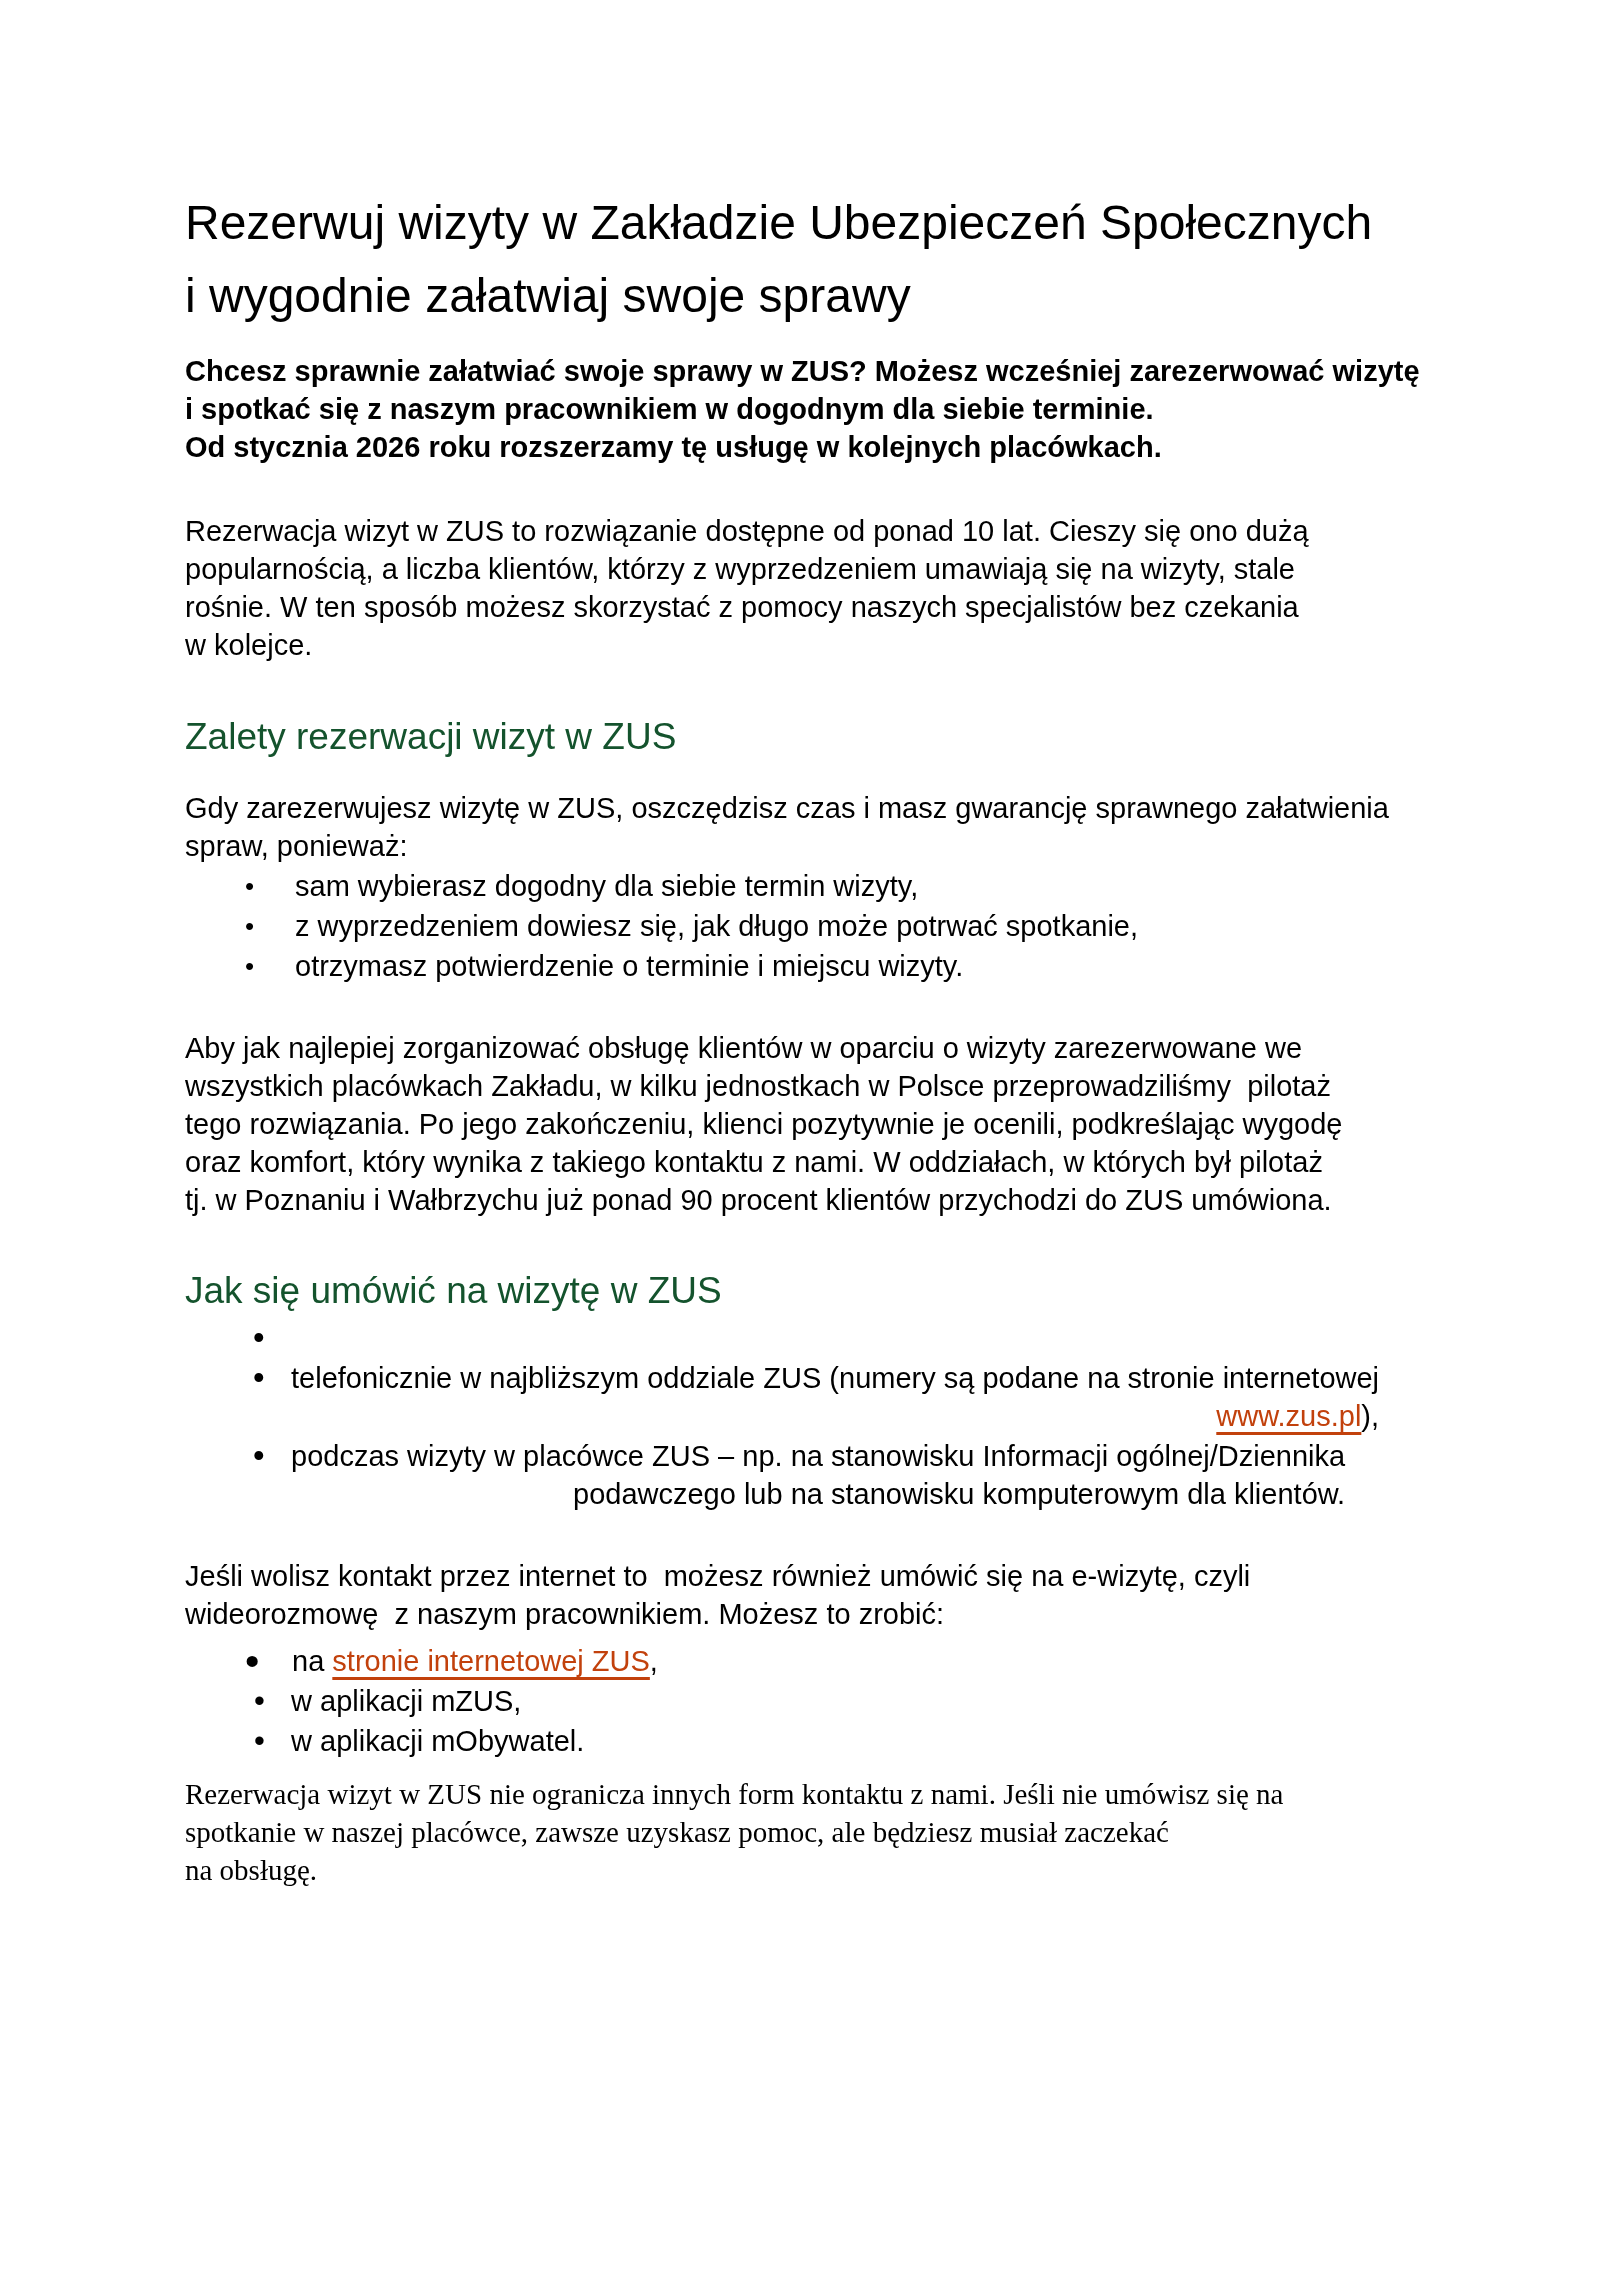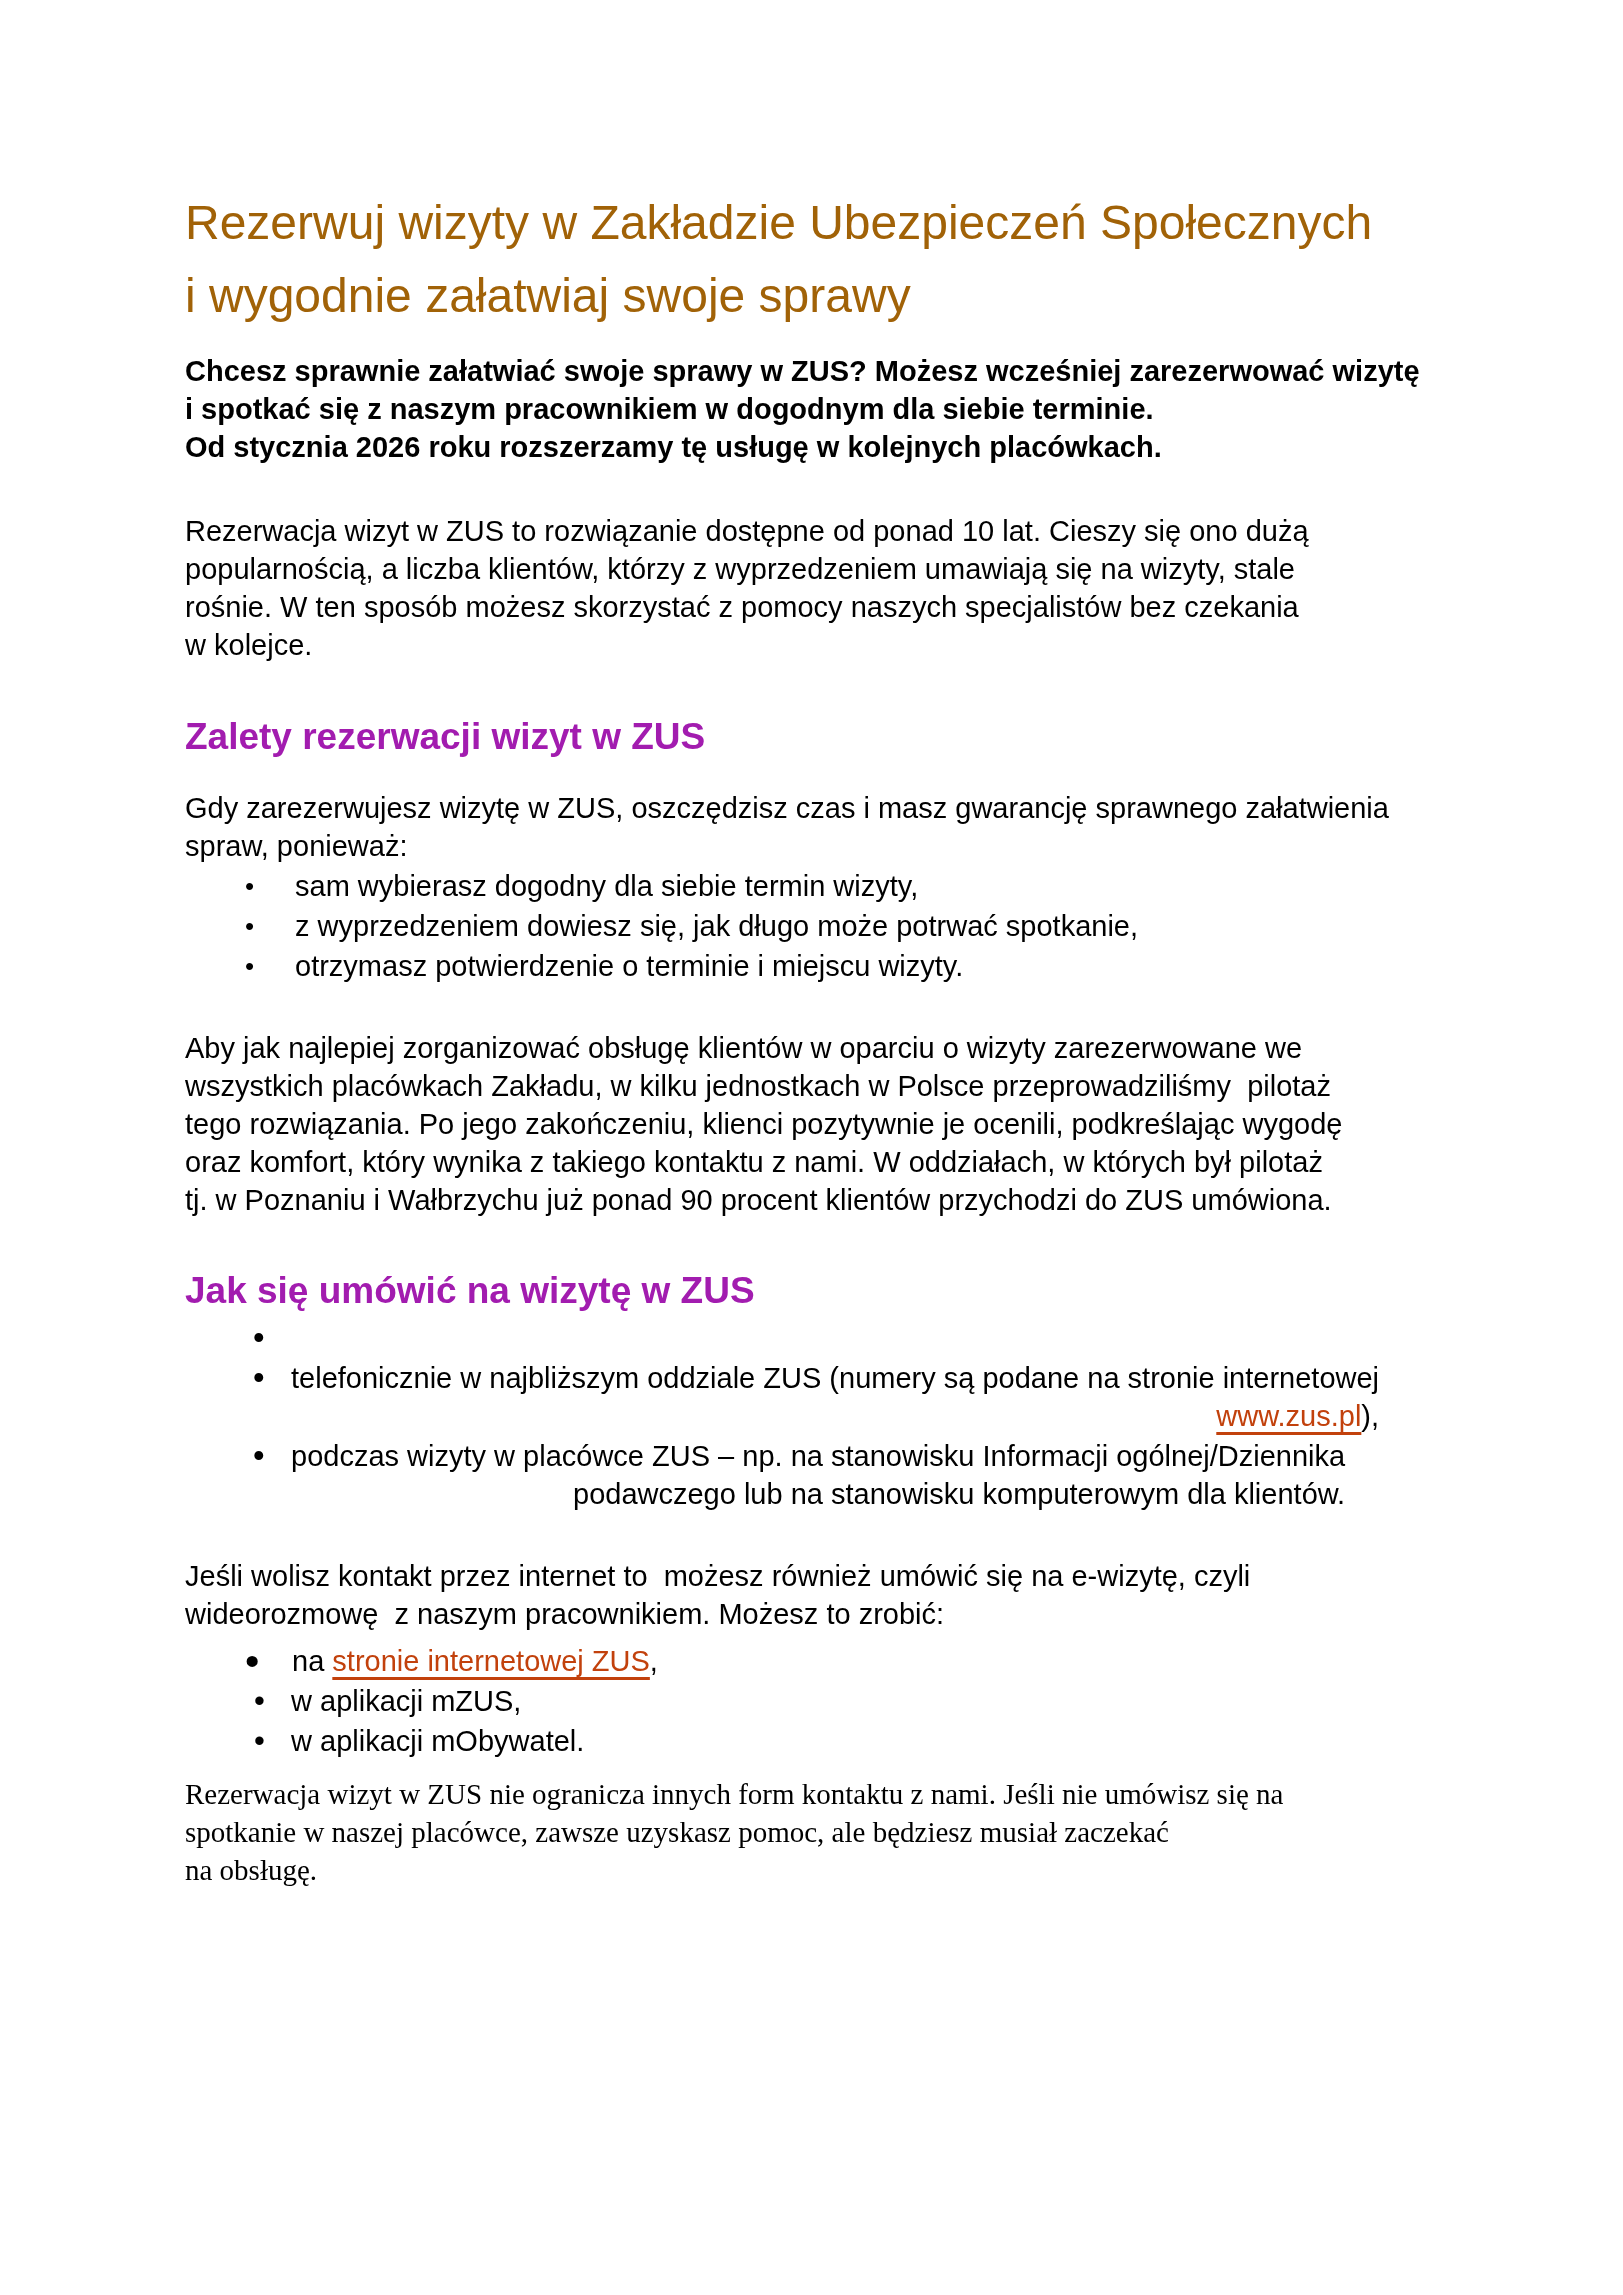--- a/index.html
+++ b/index.html
@@ -9,25 +9,25 @@
     box-sizing:border-box;
     padding:186px 105px 0 185px;
     background:#ffffff;
     font-family:"Liberation Sans", sans-serif;
     font-size:29px;line-height:38px;color:#000000;
     overflow:hidden;
   }
   h1,h2,p,ul{margin:0;padding:0;}
   h1{
     font-size:48px;line-height:73px;font-weight:400;
-    color:#a16207;white-space:pre;
+    color:#000000;white-space:pre;
   }
   h2{
-    font-size:37px;line-height:52px;font-weight:700;
-    color:#a21caf;white-space:pre;
+    font-size:37px;line-height:52px;font-weight:400;
+    color:#14532d;white-space:pre;
   }
   p{white-space:pre;}
   .bold{font-weight:700;}
   ul{list-style:none;}
   li{display:flex;align-items:flex-start;margin-top:2px;}
   .b{flex:none;line-height:38px;color:#000;}
   .t{flex:none;white-space:pre;text-align:right;}
   .l1 .b{margin-left:60px;width:50px;font-size:26px;}
   .l2 .b{margin-left:68px;width:38px;font-size:33px;}
   .l3 .b3a{margin-left:60px;width:47px;font-size:41px;}

